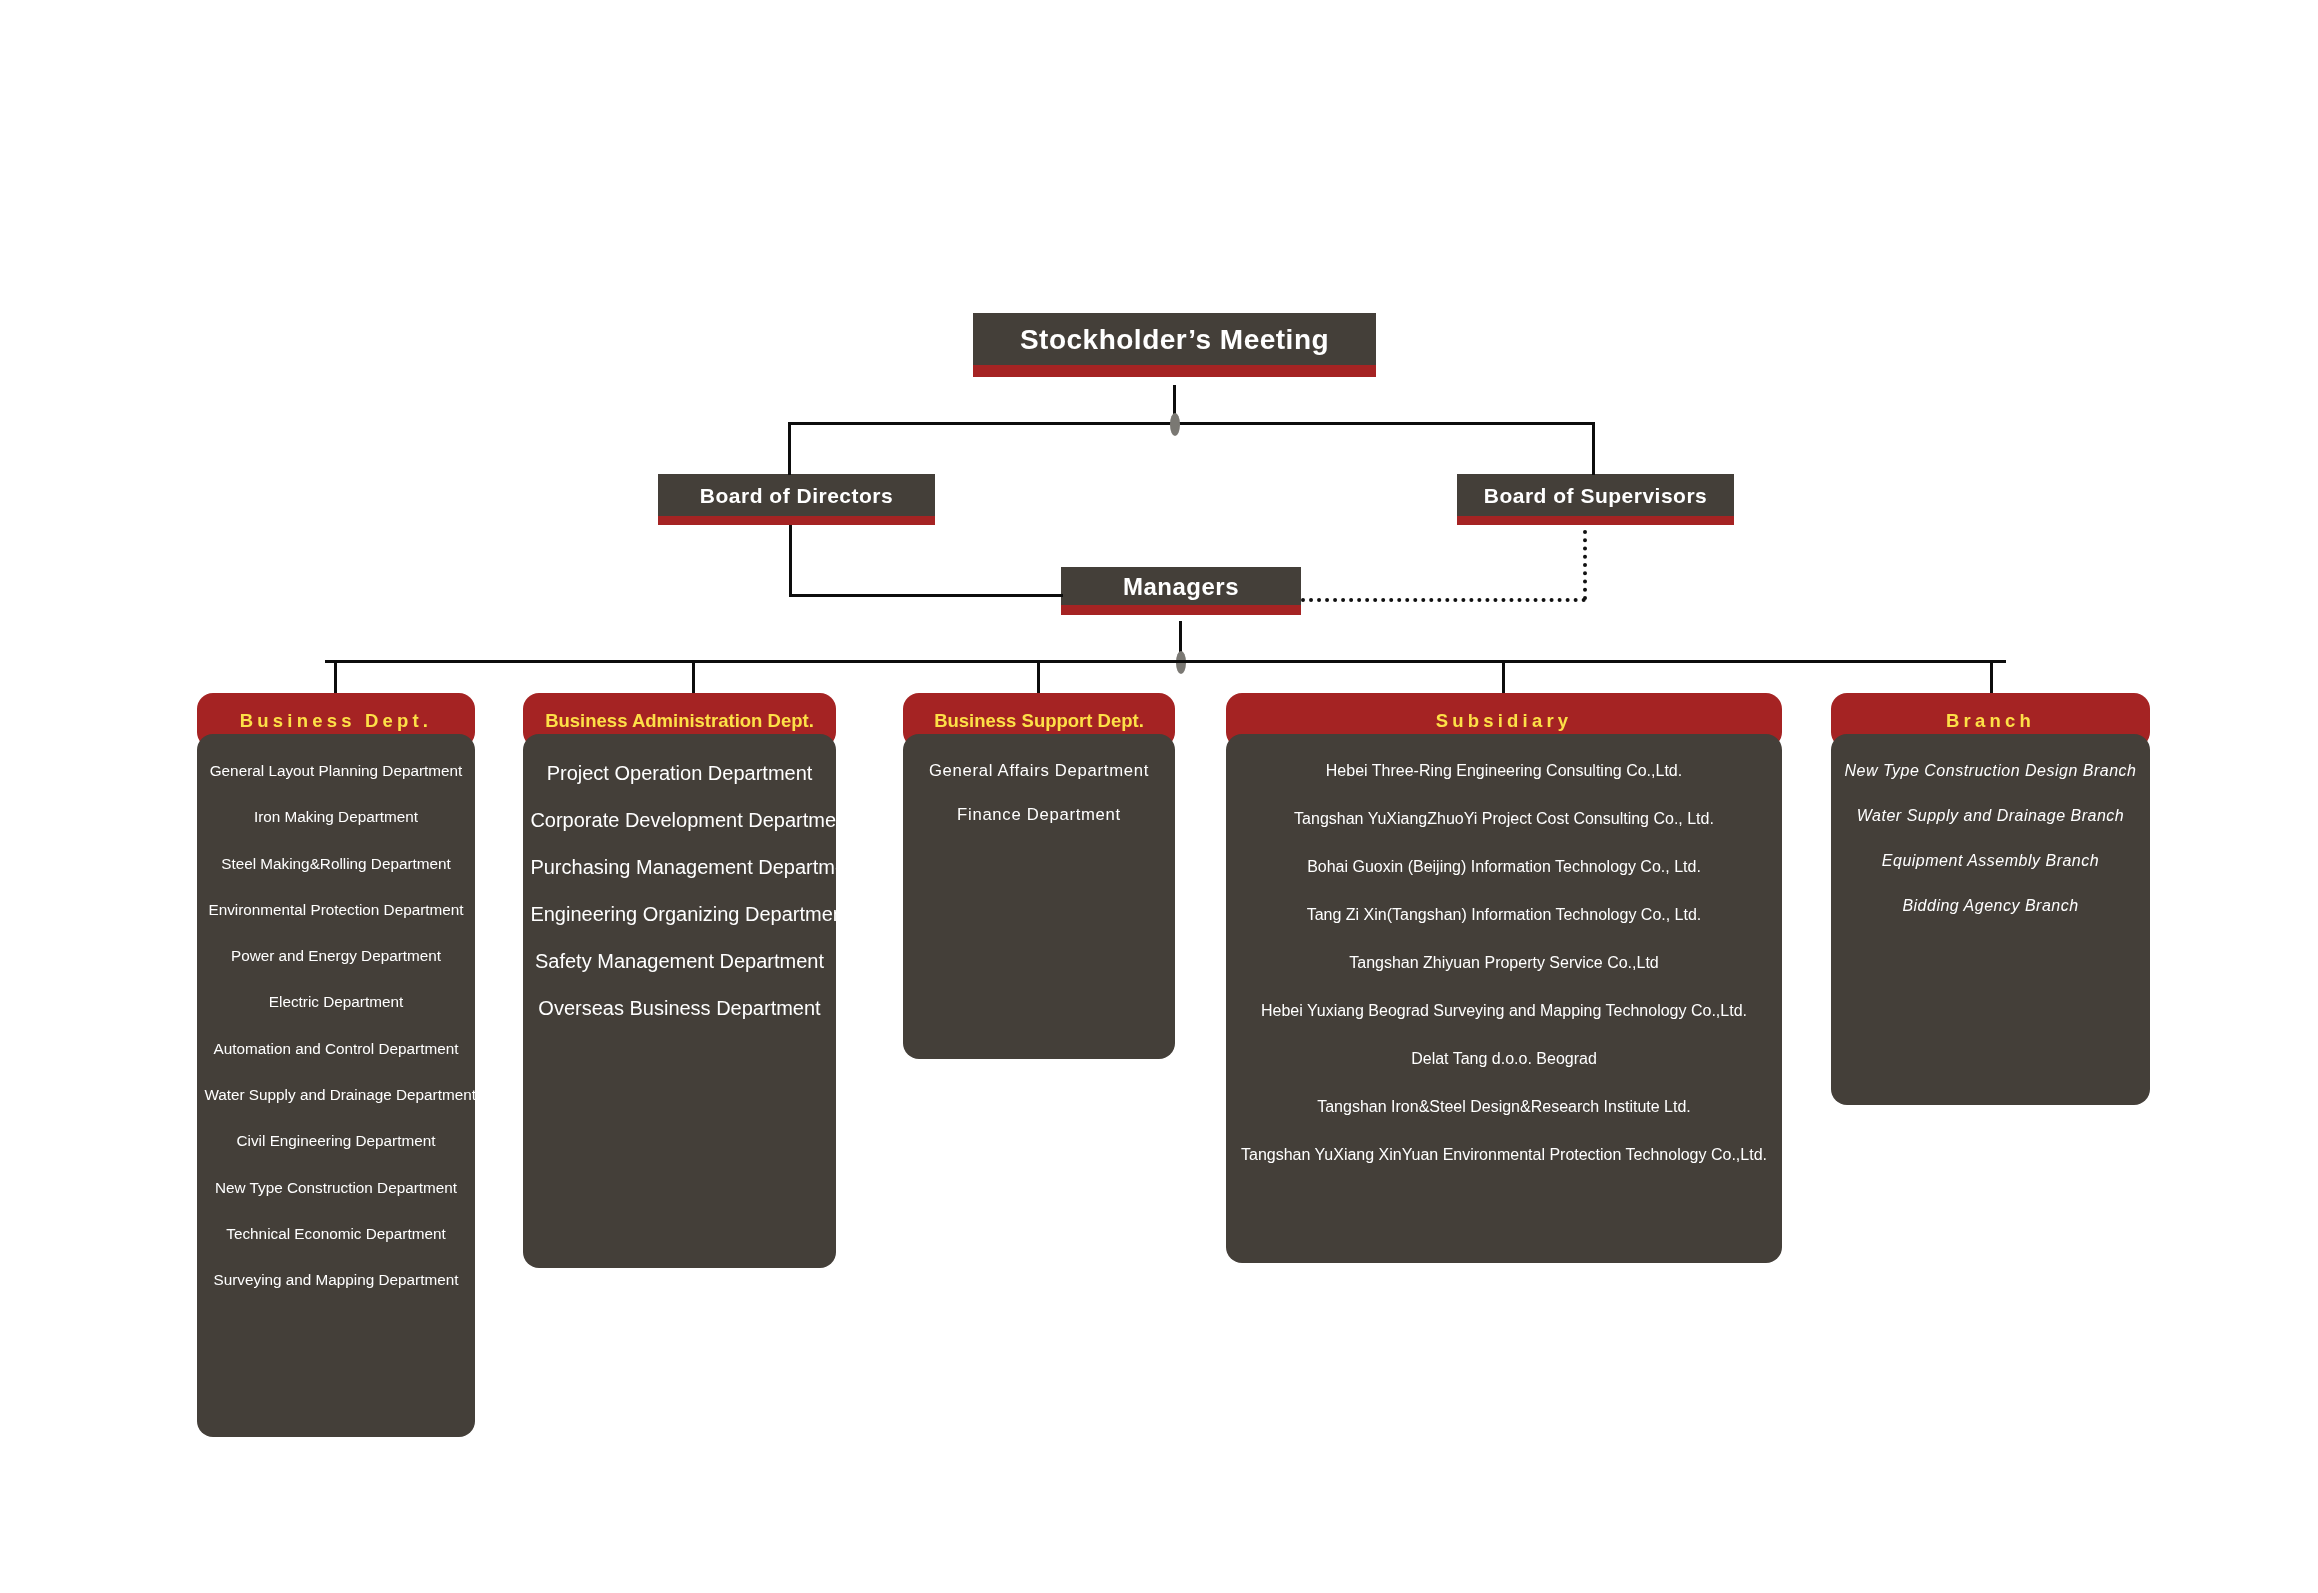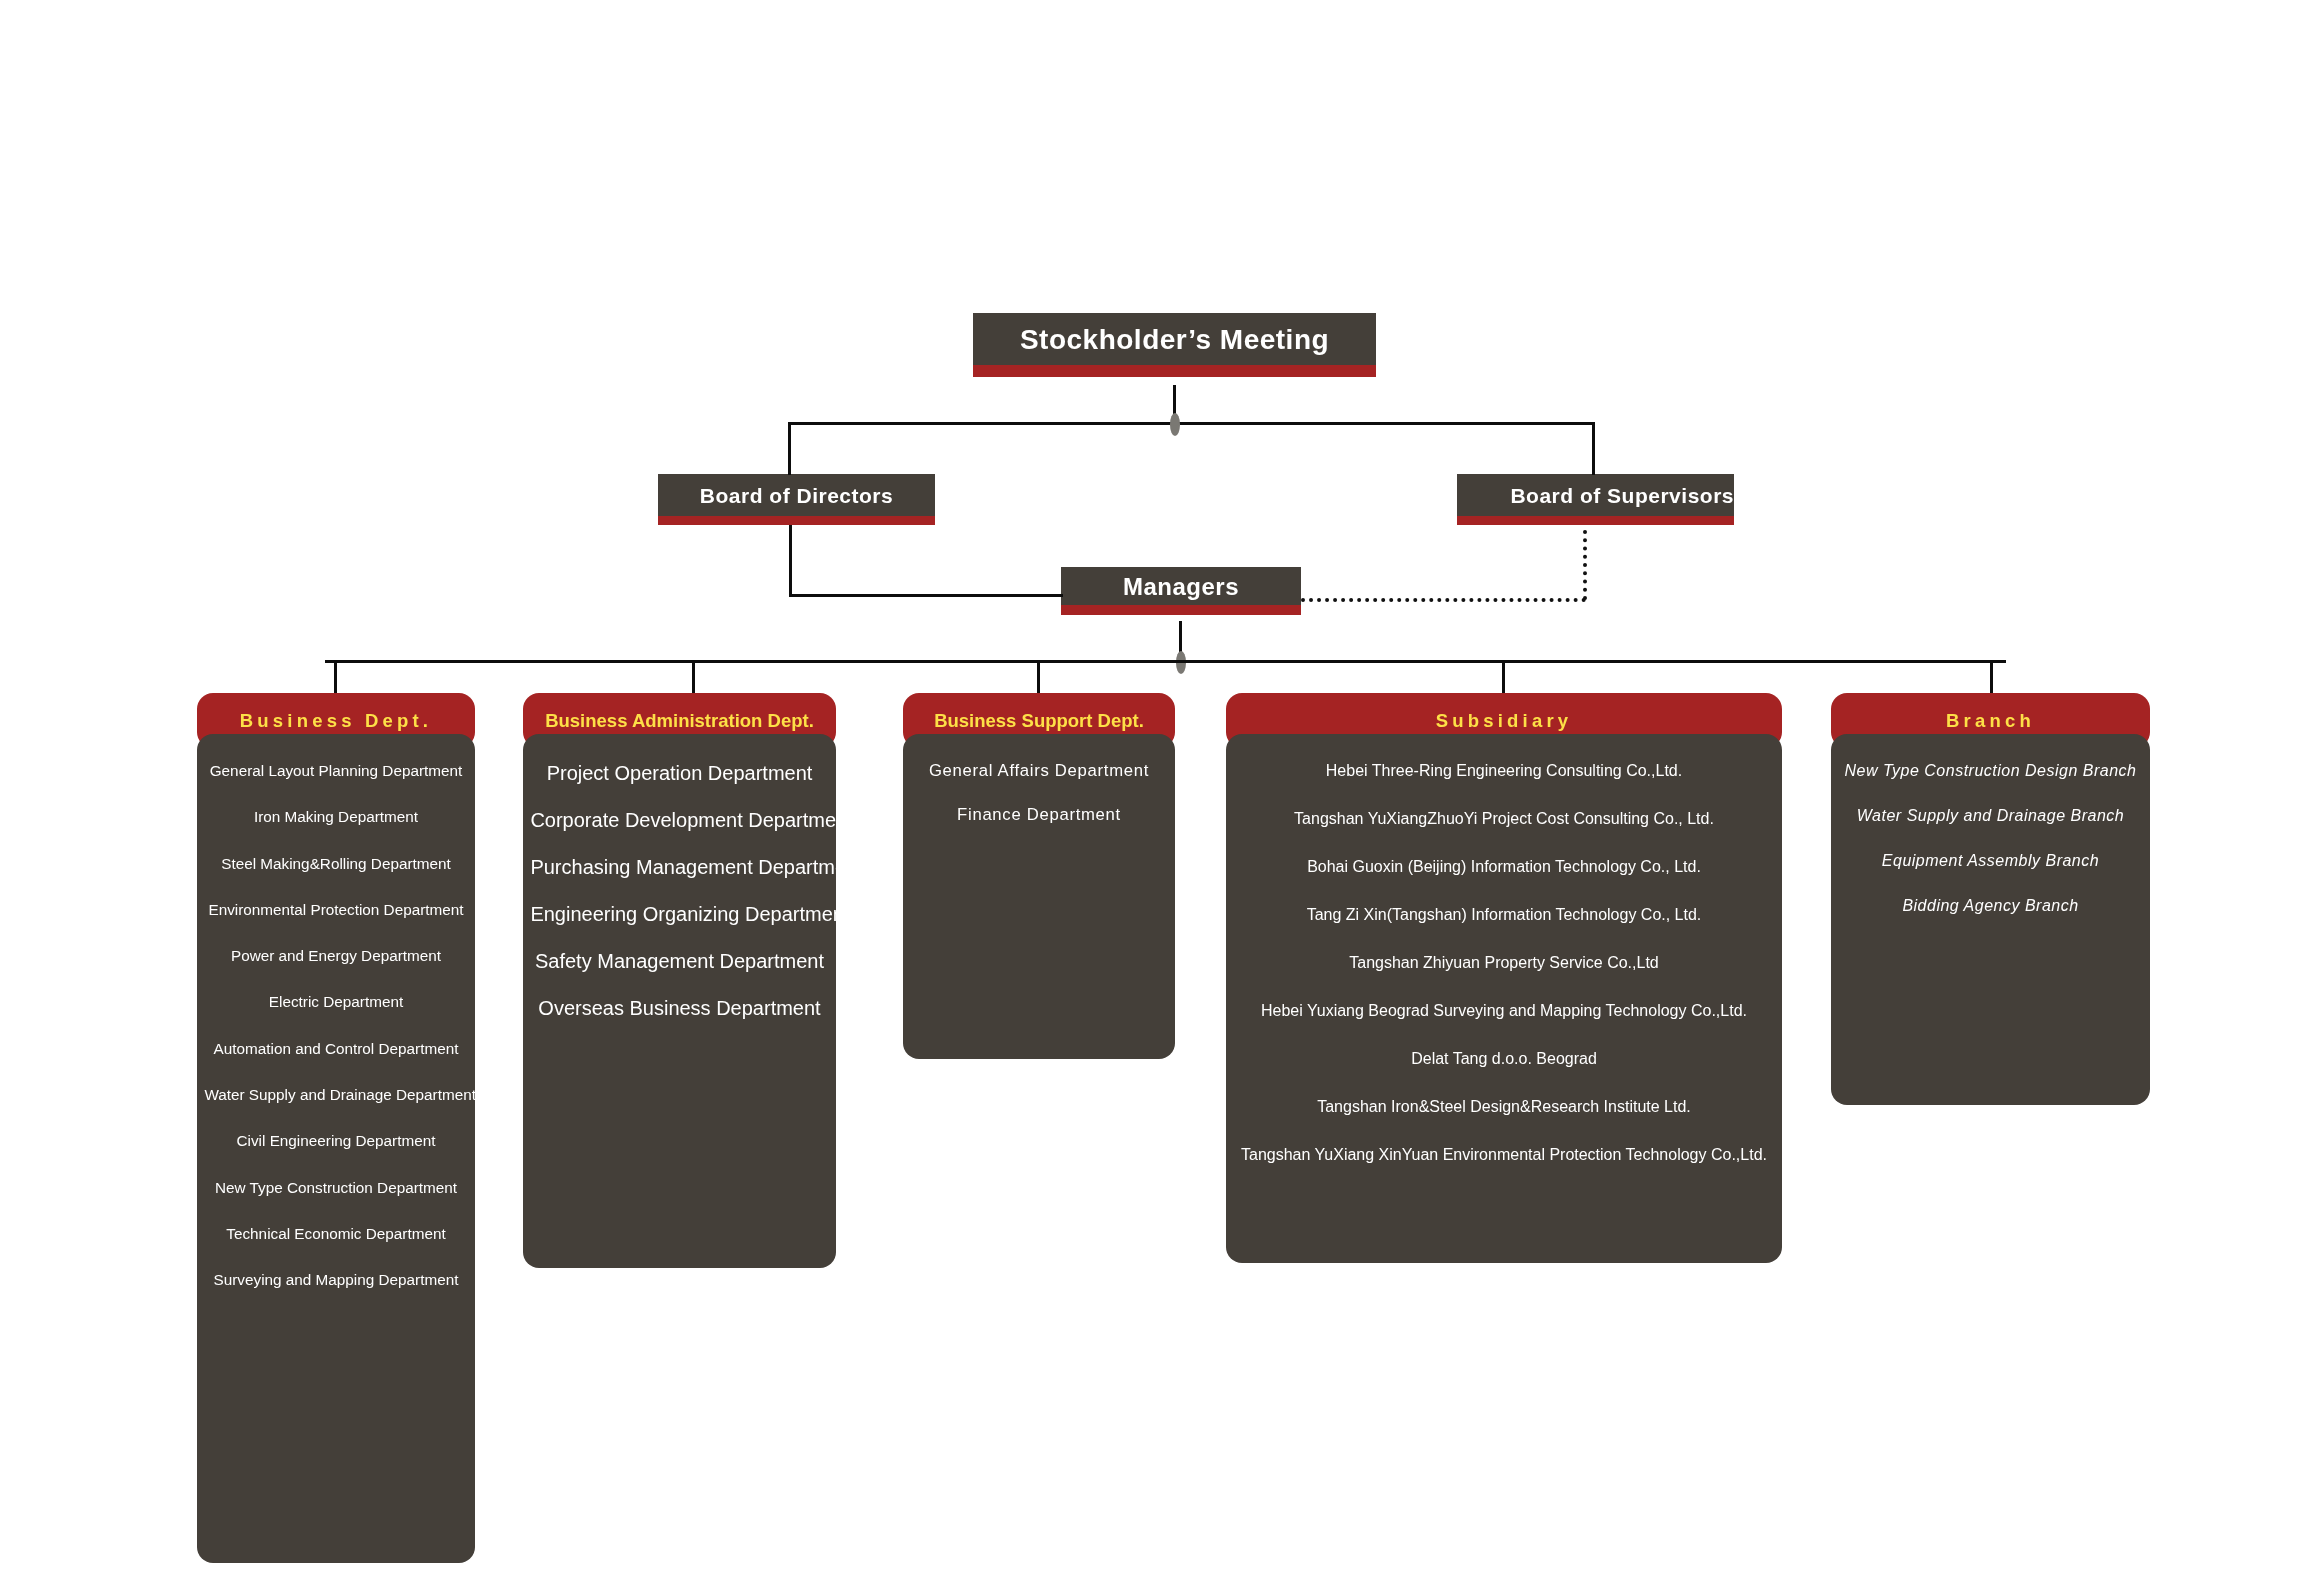--- a/index.html
+++ b/index.html
@@ -43,21 +43,21 @@
   }
 
   #node-stockholders { left: 973px; top: 313px;  width: 403px; height: 64px; }
   #node-stockholders .redbar { height: 12px; }
   #node-stockholders .label  { font-size: 28px; margin-bottom: 10.2px; }
 
   #node-directors { left: 658px; top: 474px; width: 277px; height: 51px; }
   #node-directors .redbar { height: 9.3px; }
   #node-directors .label  { font-size: 21px; margin-bottom: 8px; }
 
-  #node-supervisors { left: 1457px; top: 474px; width: 277px; height: 51px; justify-content: flex-end; }
+  #node-supervisors { left: 1457px; top: 474px; width: 277px; height: 51px; }
   #node-supervisors .redbar { height: 9.3px; }
   #node-supervisors .label  { font-size: 21px; margin-bottom: 7.4px; }
 
   #node-managers { left: 1061px; top: 567px; width: 240px; height: 48px; }
   #node-managers .redbar { height: 10.2px; }
   #node-managers .label  { font-size: 24px; margin-bottom: 7.4px; }
 
   
   .line-v, .line-h {
     position: absolute;
@@ -124,21 +124,21 @@
   }
   .dept-item {
     color: #ffffff;
     text-align: center;
     white-space: nowrap;
     line-height: 1;
   }
 
   
   #dept-business        { left: 197px;  top: 693px; width: 278px; }
-  #dept-business .dept-body   { height: 829px; }
+  #dept-business .dept-body   { height: 703px; }
   #dept-business .dept-item   { font-size: 15.3px; margin-bottom: 31px; }
 
   #dept-admin           { left: 523px; top: 693px; width: 313px; }
   #dept-admin .dept-body      { height: 534px; }
   #dept-admin .dept-item      { font-size: 20px; margin-bottom: 27px; }
 
   #dept-support         { left: 903px; top: 693px; width: 272px; }
   #dept-support .dept-body    { height: 325px; }
   #dept-support .dept-item    { font-size: 16.7px; margin-bottom: 27px; letter-spacing: 0.7px; }
 

